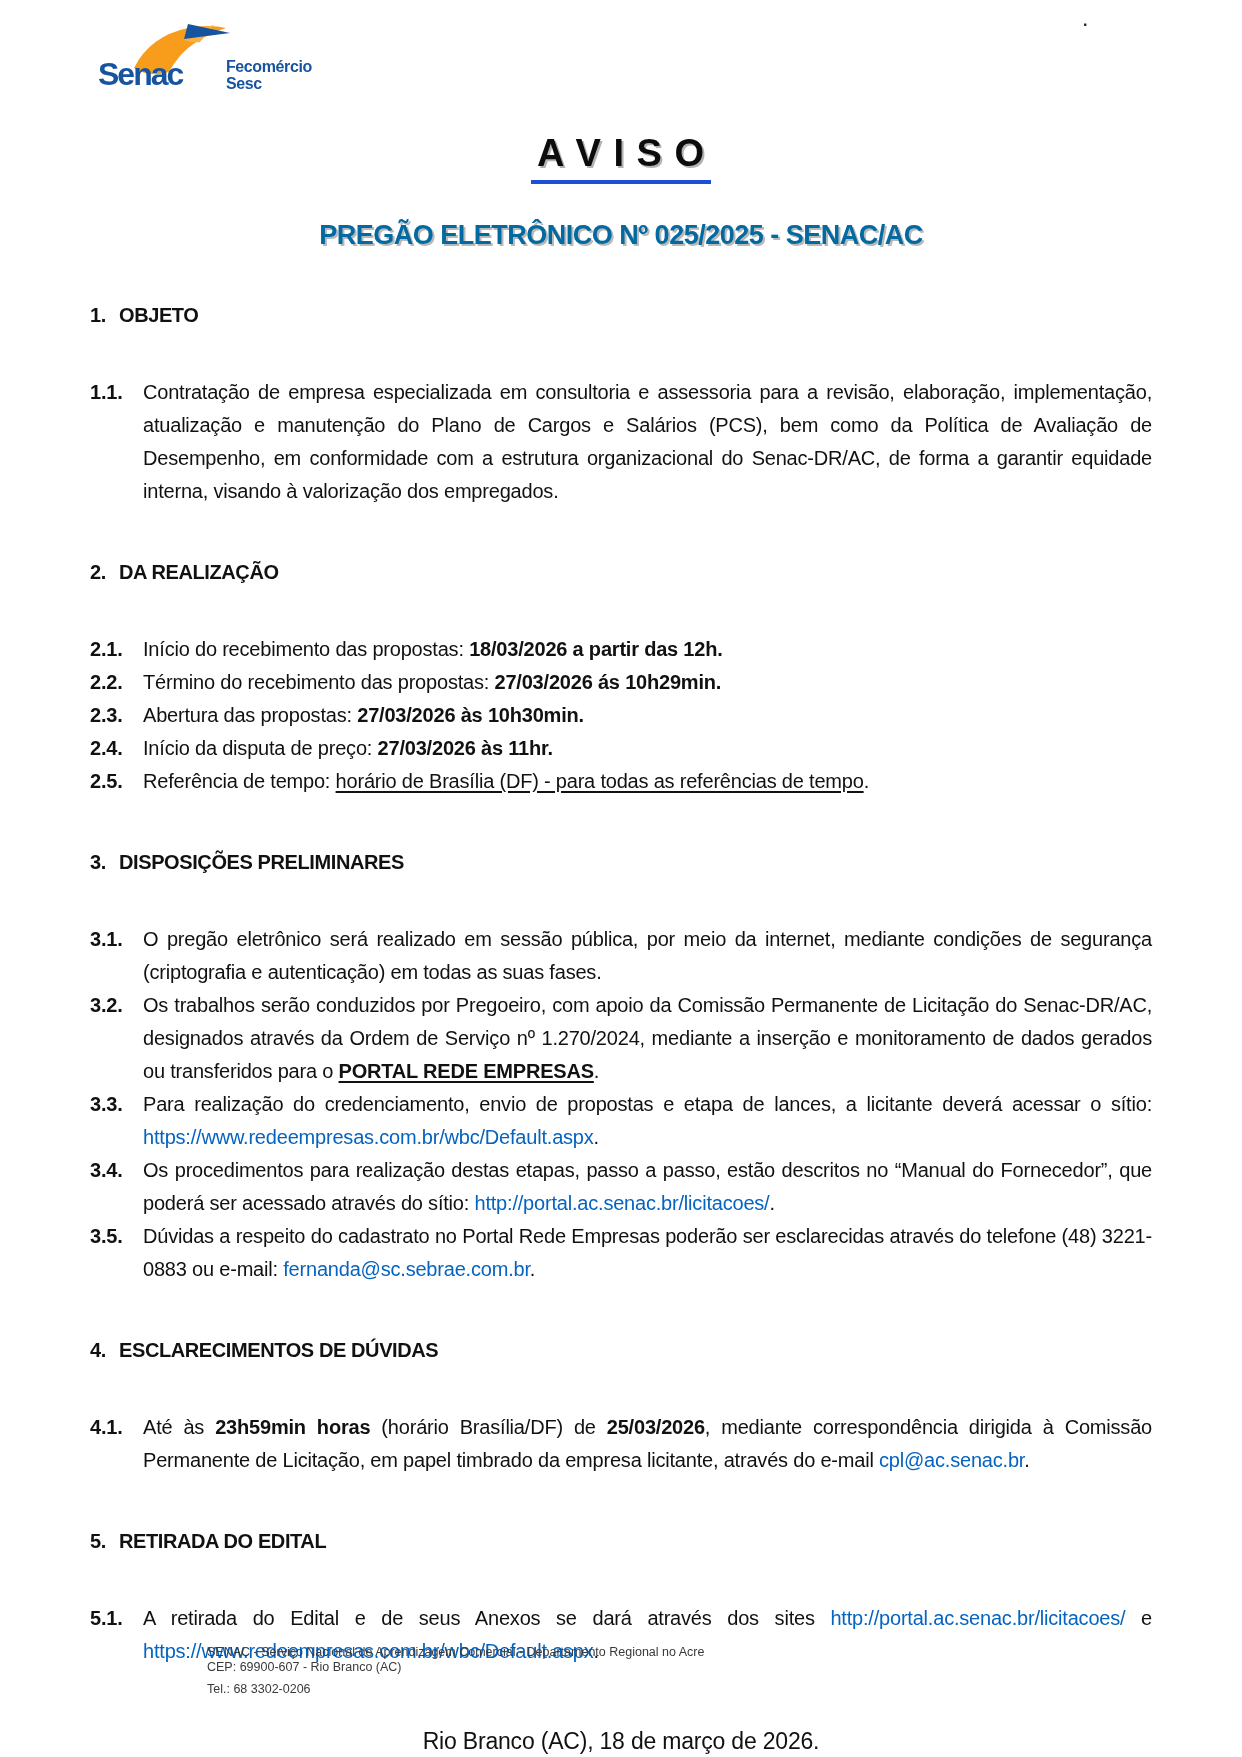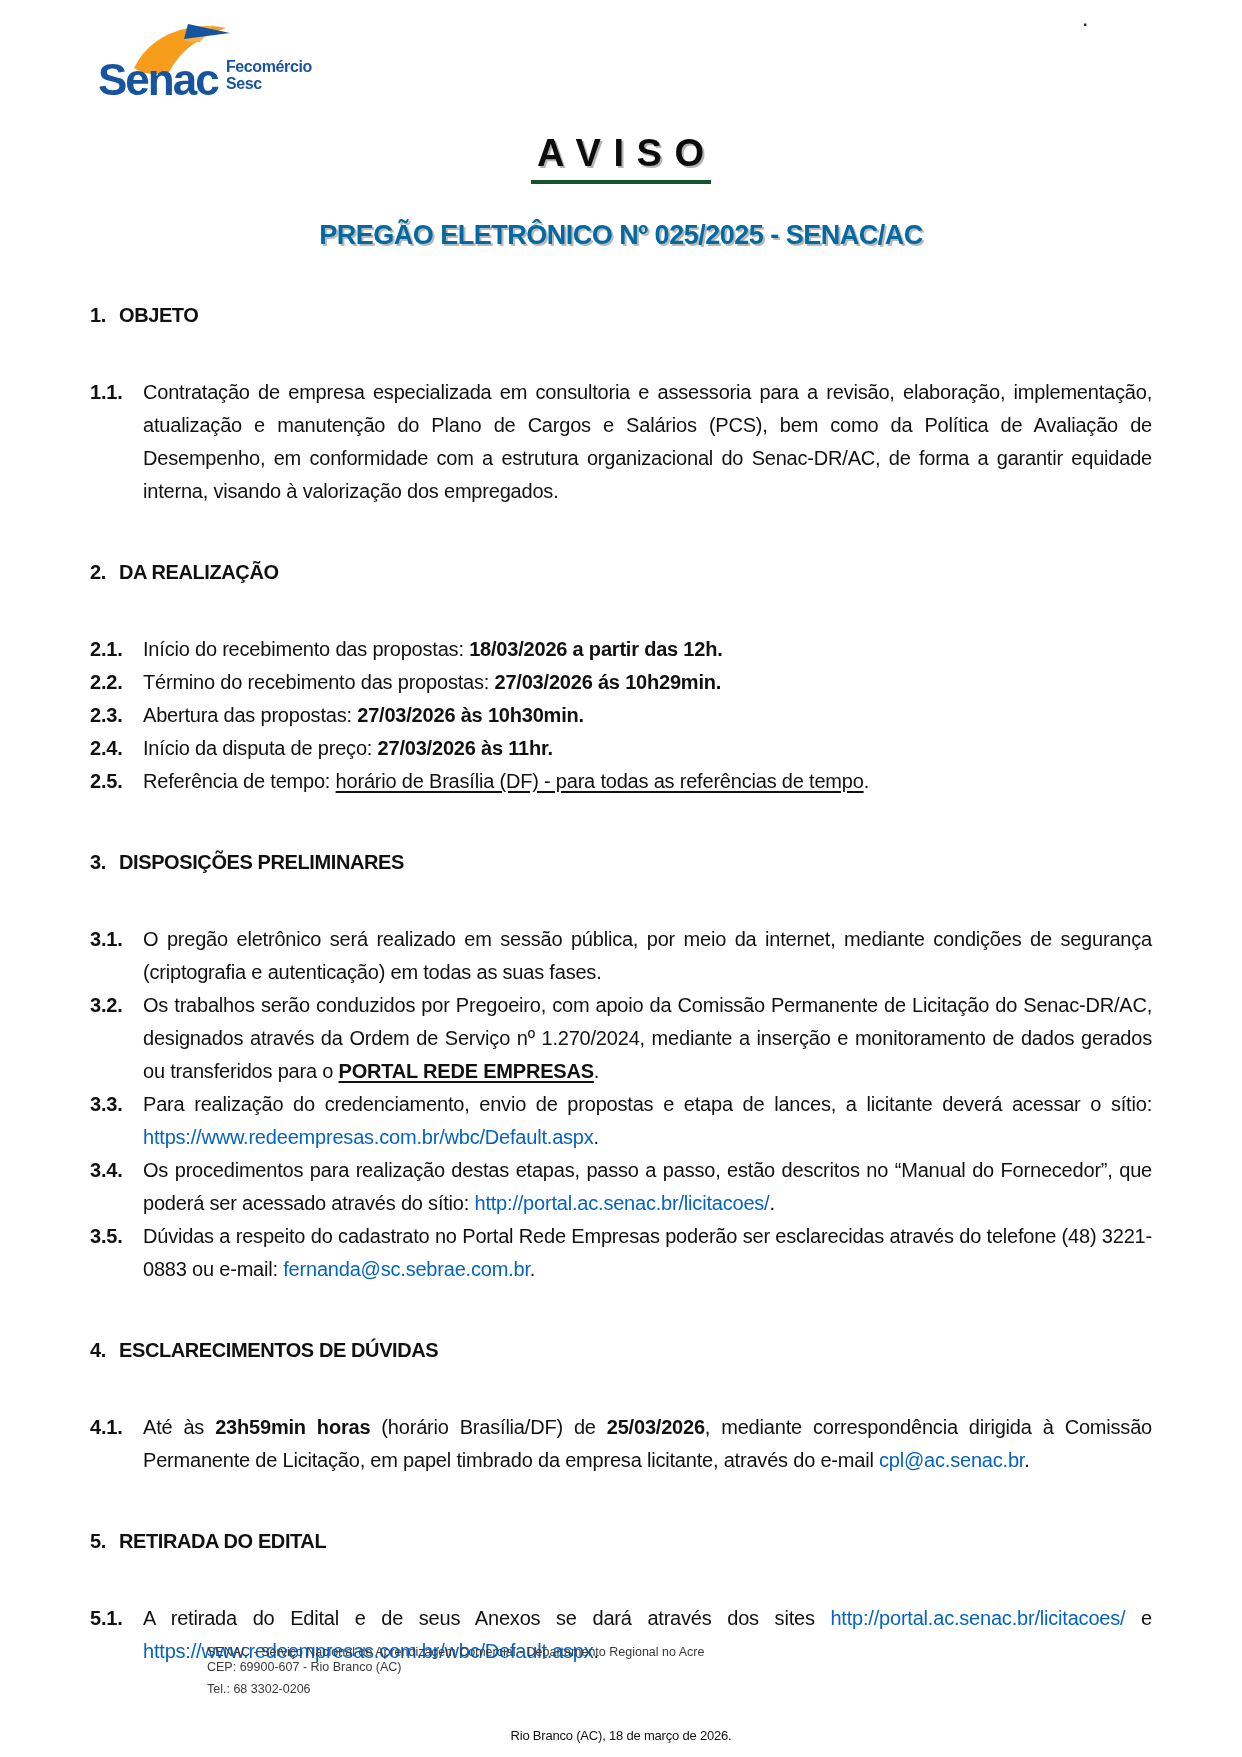--- a/index.html
+++ b/index.html
@@ -16,36 +16,36 @@
   }
   .corner-mark {
     position:absolute; top:12px; left:1083px;
     font-size:16px; font-weight:bold; color:#222;
   }
   
   .logo { position:absolute; top:22px; left:98px; width:250px; height:86px; }
   .logo-swoosh { position:absolute; left:32px; top:0; width:110px; height:54px; }
   .logo-wordmark {
     position:absolute; left:0; top:36px;
-    font-size:44px; font-weight:bold; color:#17549f;
+    font-size:32px; font-weight:bold; color:#17549f;
     letter-spacing:-2px; line-height:1;
   }
   .logo-right {
     position:absolute; left:128px; top:36px;
     font-size:16px; font-weight:bold; color:#17549f;
     line-height:17px; letter-spacing:-0.4px;
   }
   
   .title-wrap { padding-top:132px; text-align:center; }
   .doc-title {
     display:inline-block;
     font-size:38px; font-weight:bold; color:#0c0c0c;
     letter-spacing:1px;
     text-shadow:2px 2px 0 #b3b3b3;
-    border-bottom:4px solid #14532d;
+    border-bottom:4px solid #1d4ed8;
     padding:0 6px 5px 6px;
   }
   .doc-subtitle {
     margin-top:36px; text-align:center;
     font-size:27px; font-weight:bold; color:#0369a1;
     text-shadow:2px 2px 0 #b9b9b9;
     letter-spacing:-0.5px;
   }
   
   .body-area { padding:0 90px; }
@@ -56,21 +56,21 @@
   }
   .sec-header .hnum { width:29px; flex-shrink:0; }
   .item { display:flex; margin-top:0; line-height:33px; font-size:20px;justify-content:space-between; }
   .item.first { margin-top:46px; }
   .item .inum { width:53px; flex-shrink:0; font-weight:bold; }
   .item .itext { flex:1; text-align:justify; }
   .seg-b { font-weight:bold; }
   .seg-u { text-decoration:underline; text-underline-offset:3px; }
   .link { color:#0563c1; text-underline-offset:3px; cursor:pointer; }
   
-  .closing-date { margin-top:60px; text-align:center; font-size:13px; color:#111; }
+  .closing-date { margin-top:60px; text-align:center; font-size:23px; color:#111; }
   
   .footer {
     position:absolute; top:1645px; left:207px; width:760px;
     font-size:12.5px; line-height:15px; color:#3a3a3a; letter-spacing:0;
   }
   .footer .tel { margin-top:7px; }
   .footer b { color:#2f2f2f; }
 </style>
 </head>
 <body>

